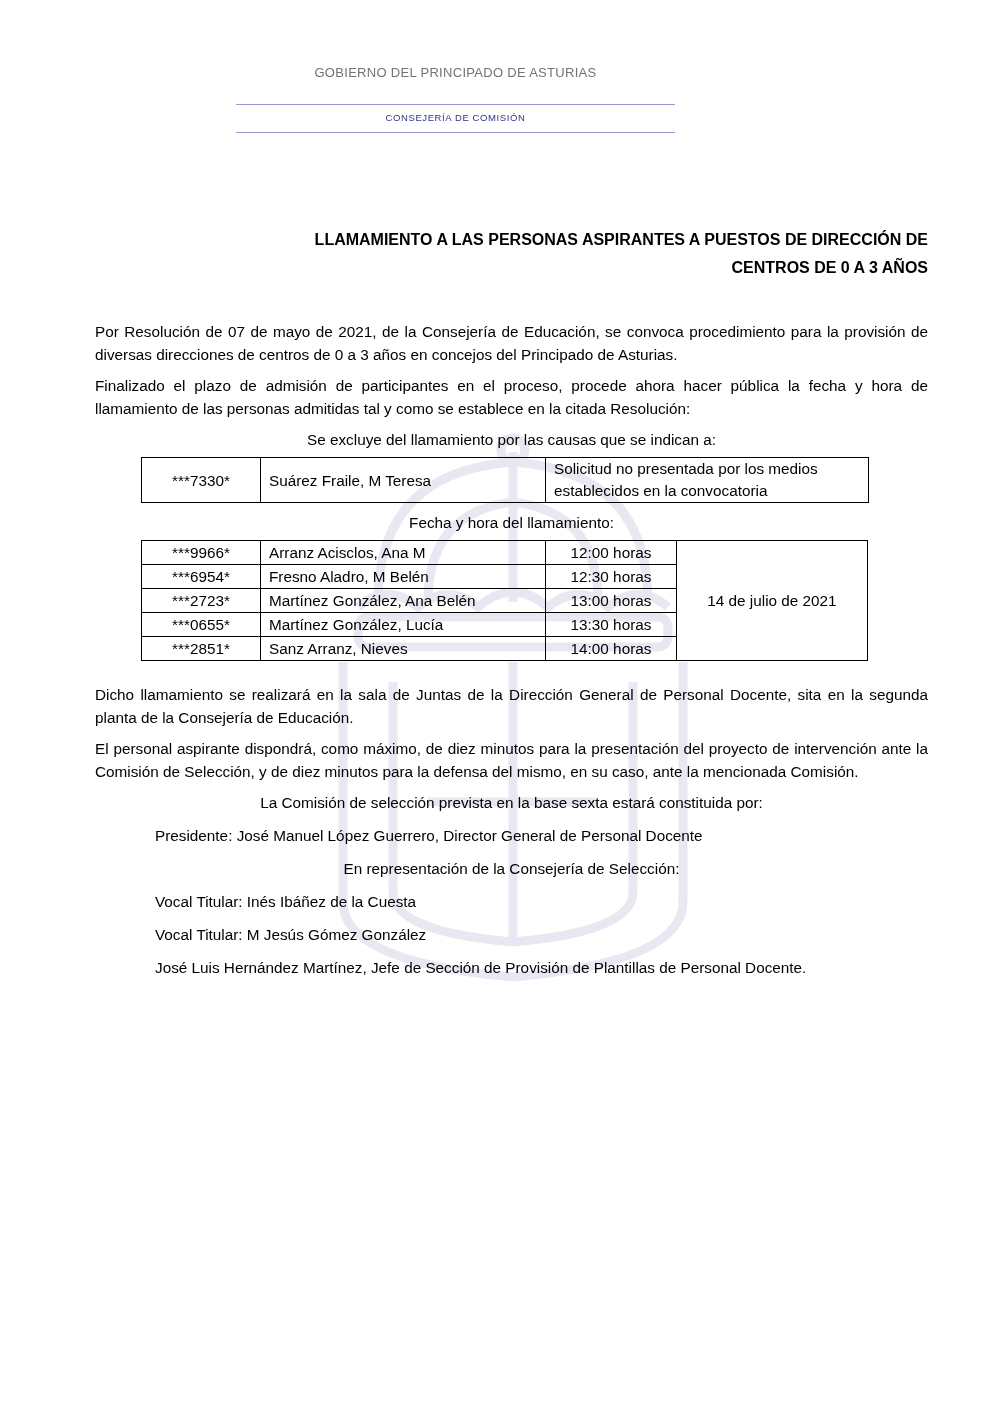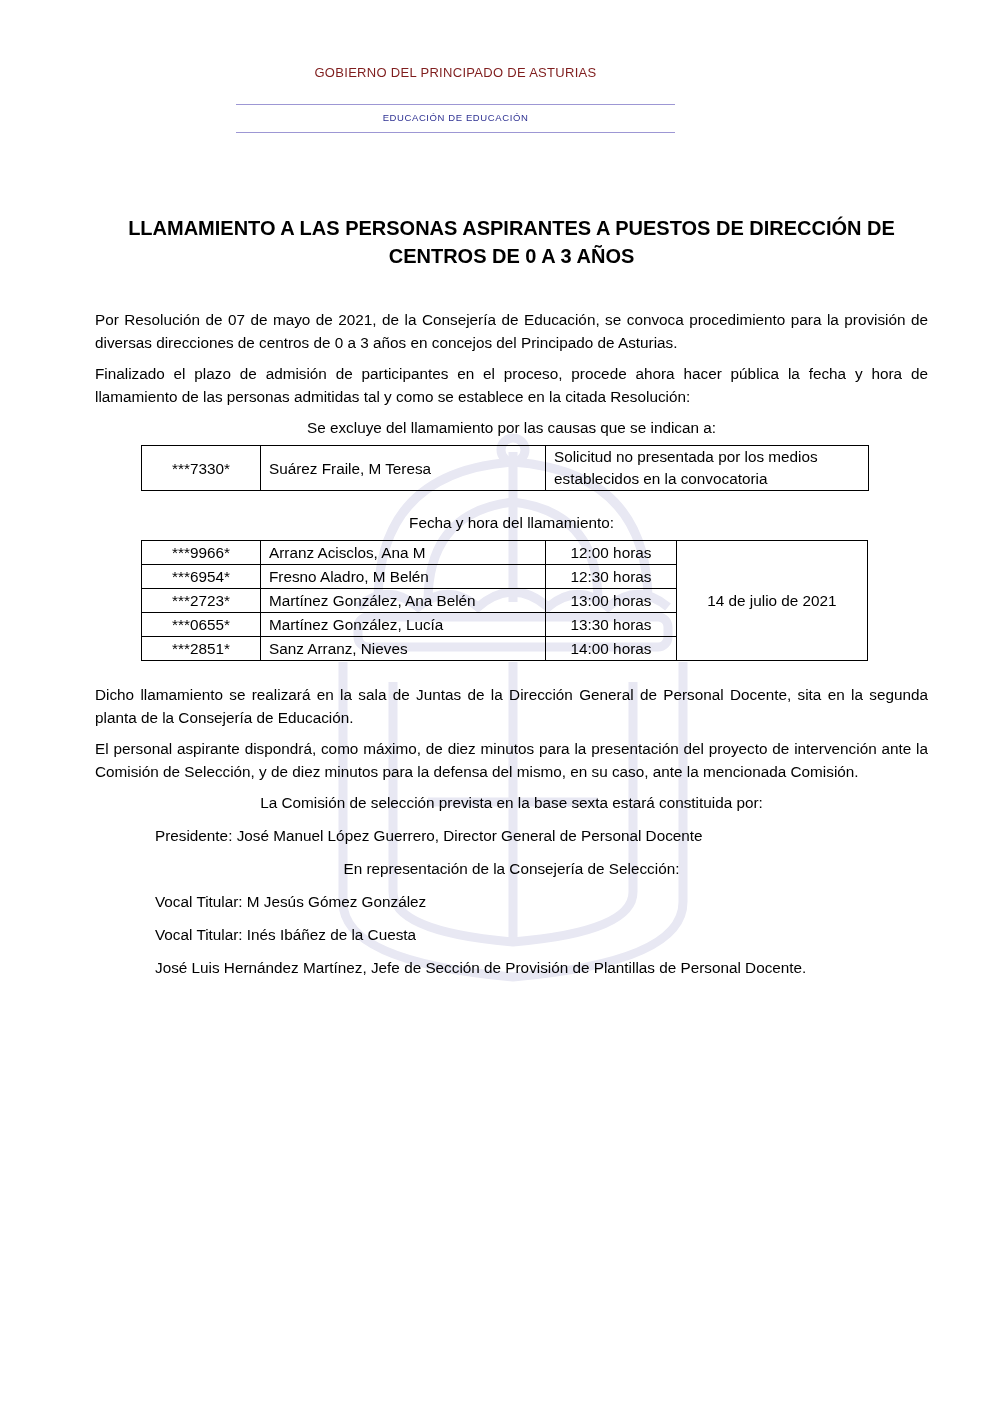--- a/index.html
+++ b/index.html
@@ -1,30 +1,30 @@
 <!DOCTYPE html>
 <html><head>
 <meta charset="utf-8">
 <style>
   html, body { margin: 0; padding: 0; background: #ffffff; }
   body { width: 1000px; height: 1414px; position: relative; overflow: hidden;
          font-family: "Liberation Sans", sans-serif; color: #000; }
   .watermark { position: absolute; left: 318px; top: 432px; width: 390px; height: 560px; z-index: 0; }
   .header { position: absolute; left: 236px; top: 64px; width: 439px; text-align: center; z-index: 1; }
-  .gov { font-size: 13px; color: #7f1d1d; letter-spacing: 0.3px; margin: 0; line-height: 18px; }
+  .gov { font-size: 13px; color: #737373; letter-spacing: 0.3px; margin: 0; line-height: 18px; }
   .rule { height: 1px; background: #9d97d4; margin: 0; }
   .rule1 { margin-top: 22px; }
   .dept { font-size: 9.5px; color: #2e3192; letter-spacing: 0.6px; line-height: 14px; margin-top: 6px; margin-bottom: 7px; }
   .content { position: absolute; left: 95px; top: 210px; width: 833px; z-index: 1;
              font-family: "Liberation Sans Narrow", "Liberation Sans", sans-serif; font-size: 15.3px; line-height: 23px; }
-  .title { text-align: center; font-weight: bold; font-size: 20px; line-height: 28px; margin: 4px 0 38px 0; }
+  .title { text-align: right; font-weight: bold; font-size: 16px; line-height: 28px; margin: 16px 0 38px 0; }
   p { margin: 0 0 8px 0; text-align: justify; }
   .indent { padding-left: 60px; text-align: left; margin-bottom: 10px; }
   .plain { text-align: center; margin-bottom: 10px; }
-  table { border-collapse: collapse; margin-left: 46px; margin-bottom: 20px; }
+  table { border-collapse: collapse; margin-left: 46px; margin-bottom: 8px; }
   td { border: 1px solid #000; padding: 0 8px; font-size: 15.3px; line-height: 23px; vertical-align: middle; }
   .t1 td { height: 44px; }
   .c-code { width: 102px; text-align: center; }
   .c-name { width: 268px; }
   .c-reason { width: 306px; line-height: 22px; }
   .t2 td { height: 22px; }
   .c-time { width: 114px; text-align: center; }
   .c-date { width: 174px; text-align: center; }
   .sign { margin-top: 40px; }
 </style>
@@ -40,21 +40,21 @@
   <rect x="40" y="185" width="310" height="30" rx="10"></rect>
   <path d="M25 230 L25 470 Q25 530 195 545 Q365 530 365 470 L365 230"></path>
   <path d="M75 250 L75 460 Q75 500 195 510 Q315 500 315 460 L315 250"></path>
   <line x1="195" y1="230" x2="195" y2="510"></line>
   <line x1="110" y1="370" x2="280" y2="370"></line>
 </svg>
 
 <div class="header">
   <div class="gov">GOBIERNO DEL PRINCIPADO DE ASTURIAS</div>
   <div class="rule rule1"></div>
-  <div class="dept">EDUCACIÓN DE EDUCACIÓN</div>
+  <div class="dept">CONSEJERÍA DE COMISIÓN</div>
   <div class="rule"></div>
 </div>
 
 <div class="content">
   <div class="title">
     <div>LLAMAMIENTO A LAS PERSONAS ASPIRANTES A PUESTOS DE DIRECCIÓN DE</div>
     <div>CENTROS DE 0 A 3 AÑOS</div>
   </div>
 
   <p>Por Resolución de 07 de mayo de 2021, de la Consejería de Educación, se convoca procedimiento para la provisión de diversas direcciones de centros de 0 a 3 años en concejos del Principado de Asturias.</p>
@@ -102,16 +102,16 @@
       <td class="c-time">14:00 horas</td>
     </tr>
   </tbody>
     </table>
 
   <p style="margin-top:22px">Dicho llamamiento se realizará en la sala de Juntas de la Dirección General de Personal Docente, sita en la segunda planta de la Consejería de Educación.</p>
   <p>El personal aspirante dispondrá, como máximo, de diez minutos para la presentación del proyecto de intervención ante la Comisión de Selección, y de diez  minutos para la defensa del mismo, en su caso, ante la mencionada Comisión.</p>
   <p class="plain">La Comisión de selección prevista en la base sexta estará constituida por:</p>
   <p class="indent">Presidente: José  Manuel  López  Guerrero, Director General de Personal Docente</p>
   <p class="plain">En representación de la Consejería de Selección:</p>
+  <p class="indent">Vocal Titular: Inés Ibáñez de la Cuesta</p>
   <p class="indent">Vocal Titular: M Jesús Gómez González</p>
-  <p class="indent">Vocal Titular: Inés Ibáñez de la Cuesta</p>
   <p class="indent">José Luis Hernández Martínez, Jefe de Sección de Provisión de Plantillas de Personal Docente.</p>
 </div>
 
 </body></html>

